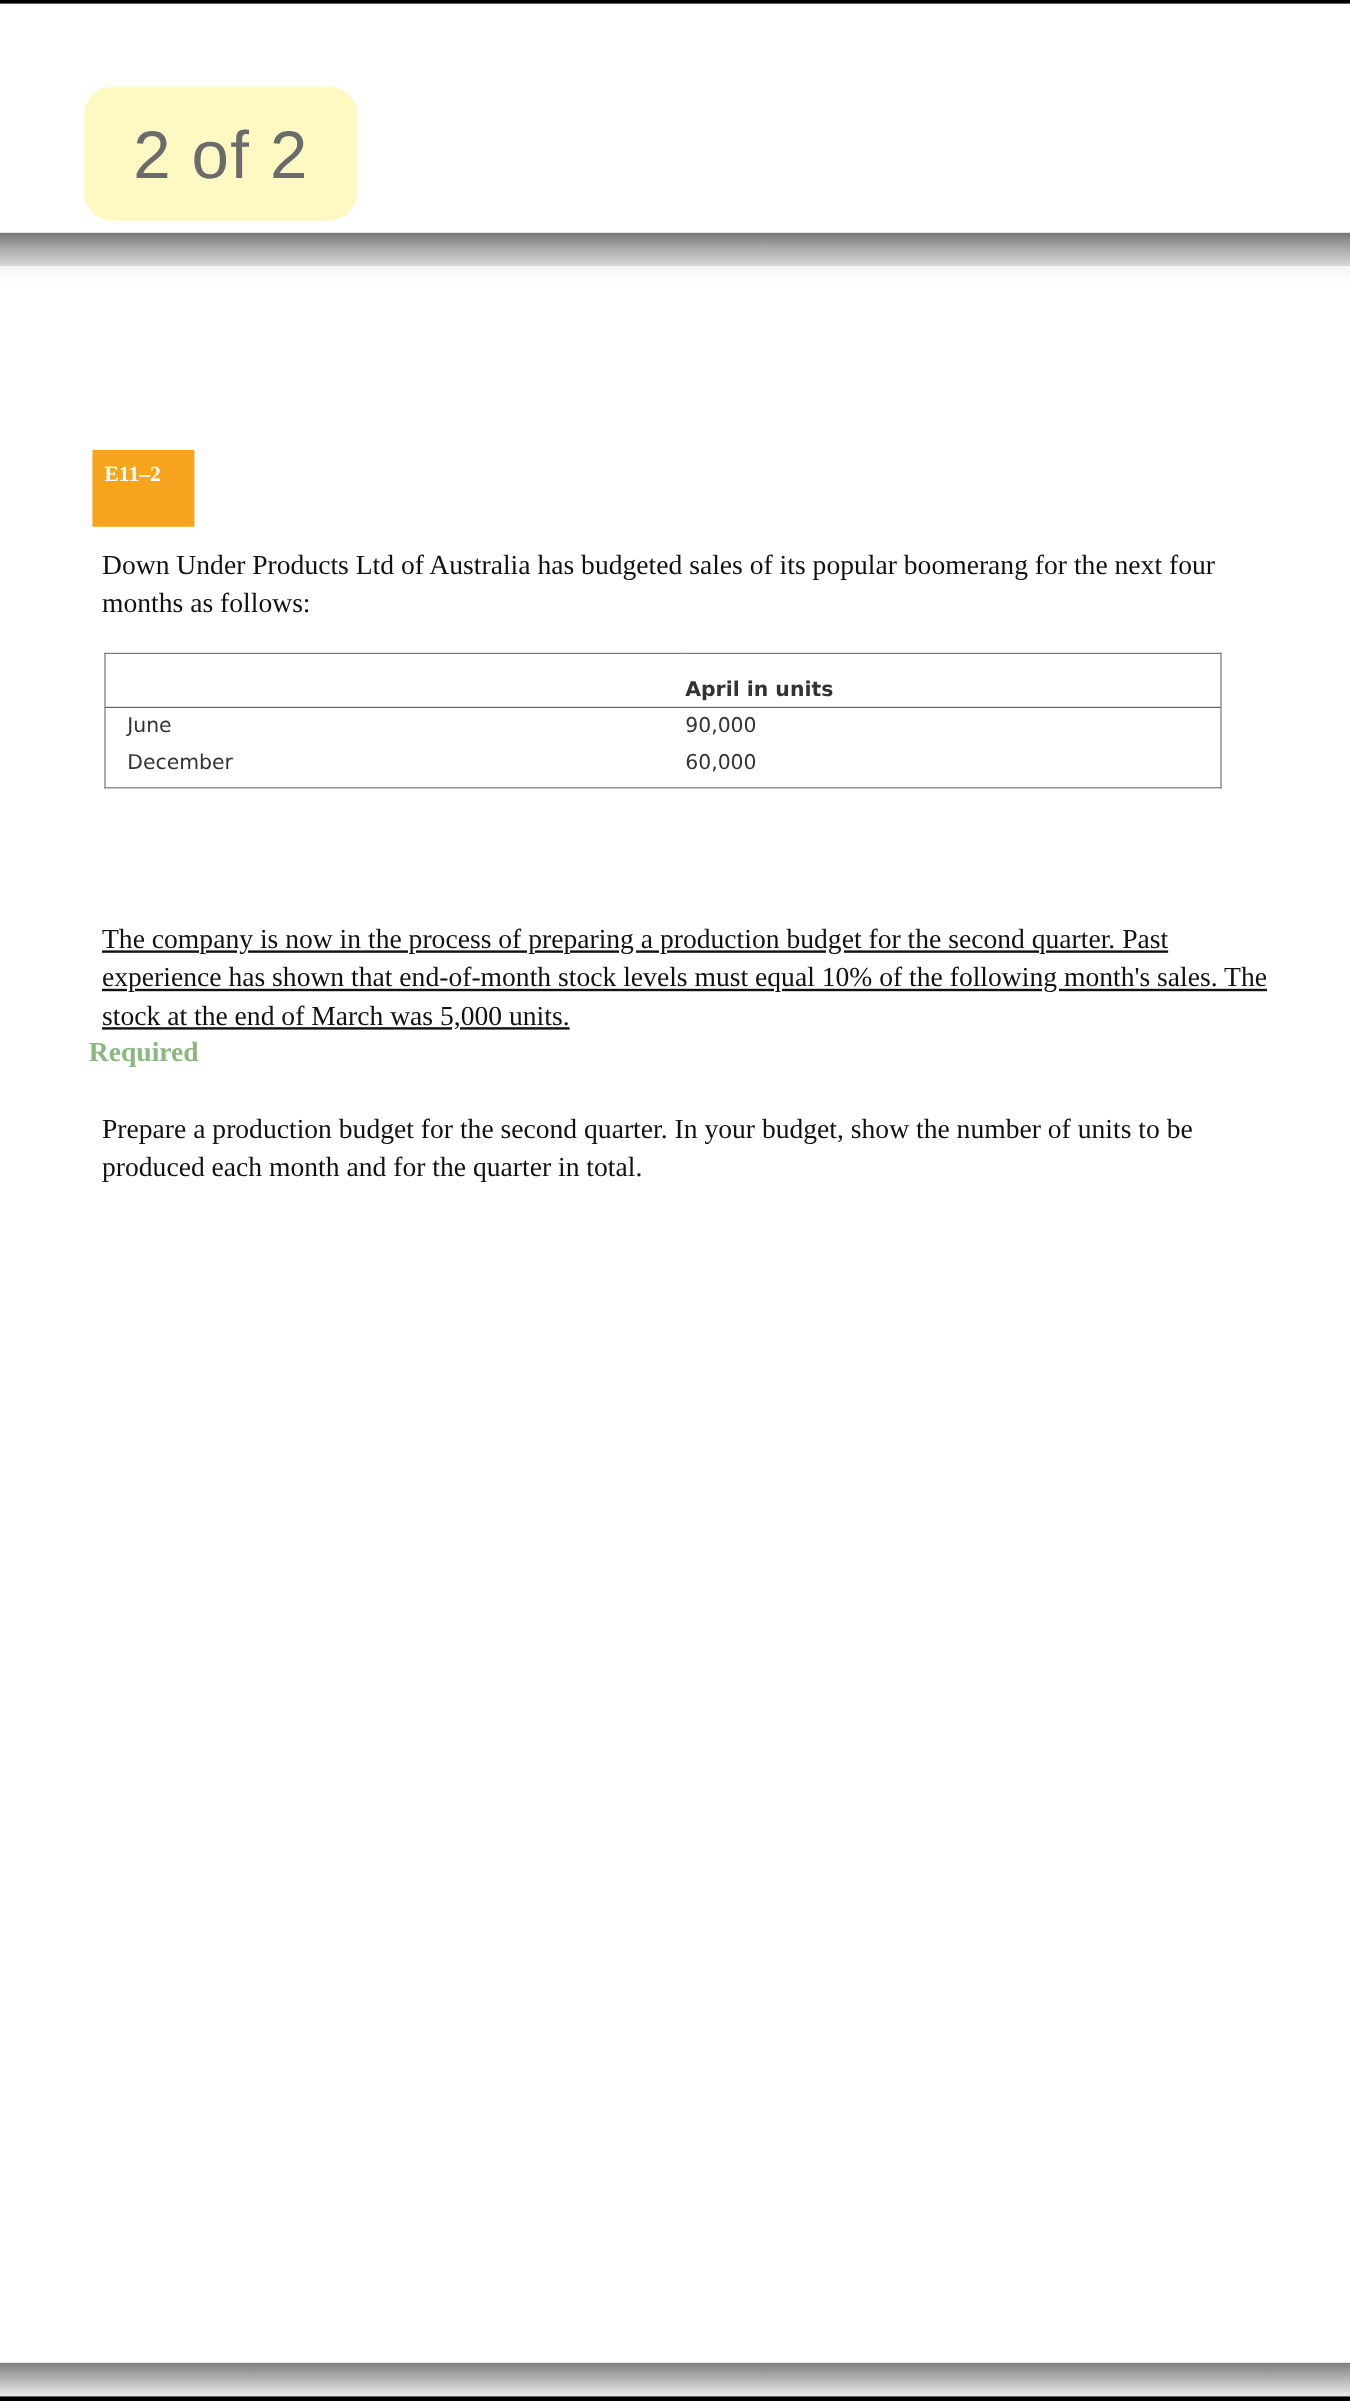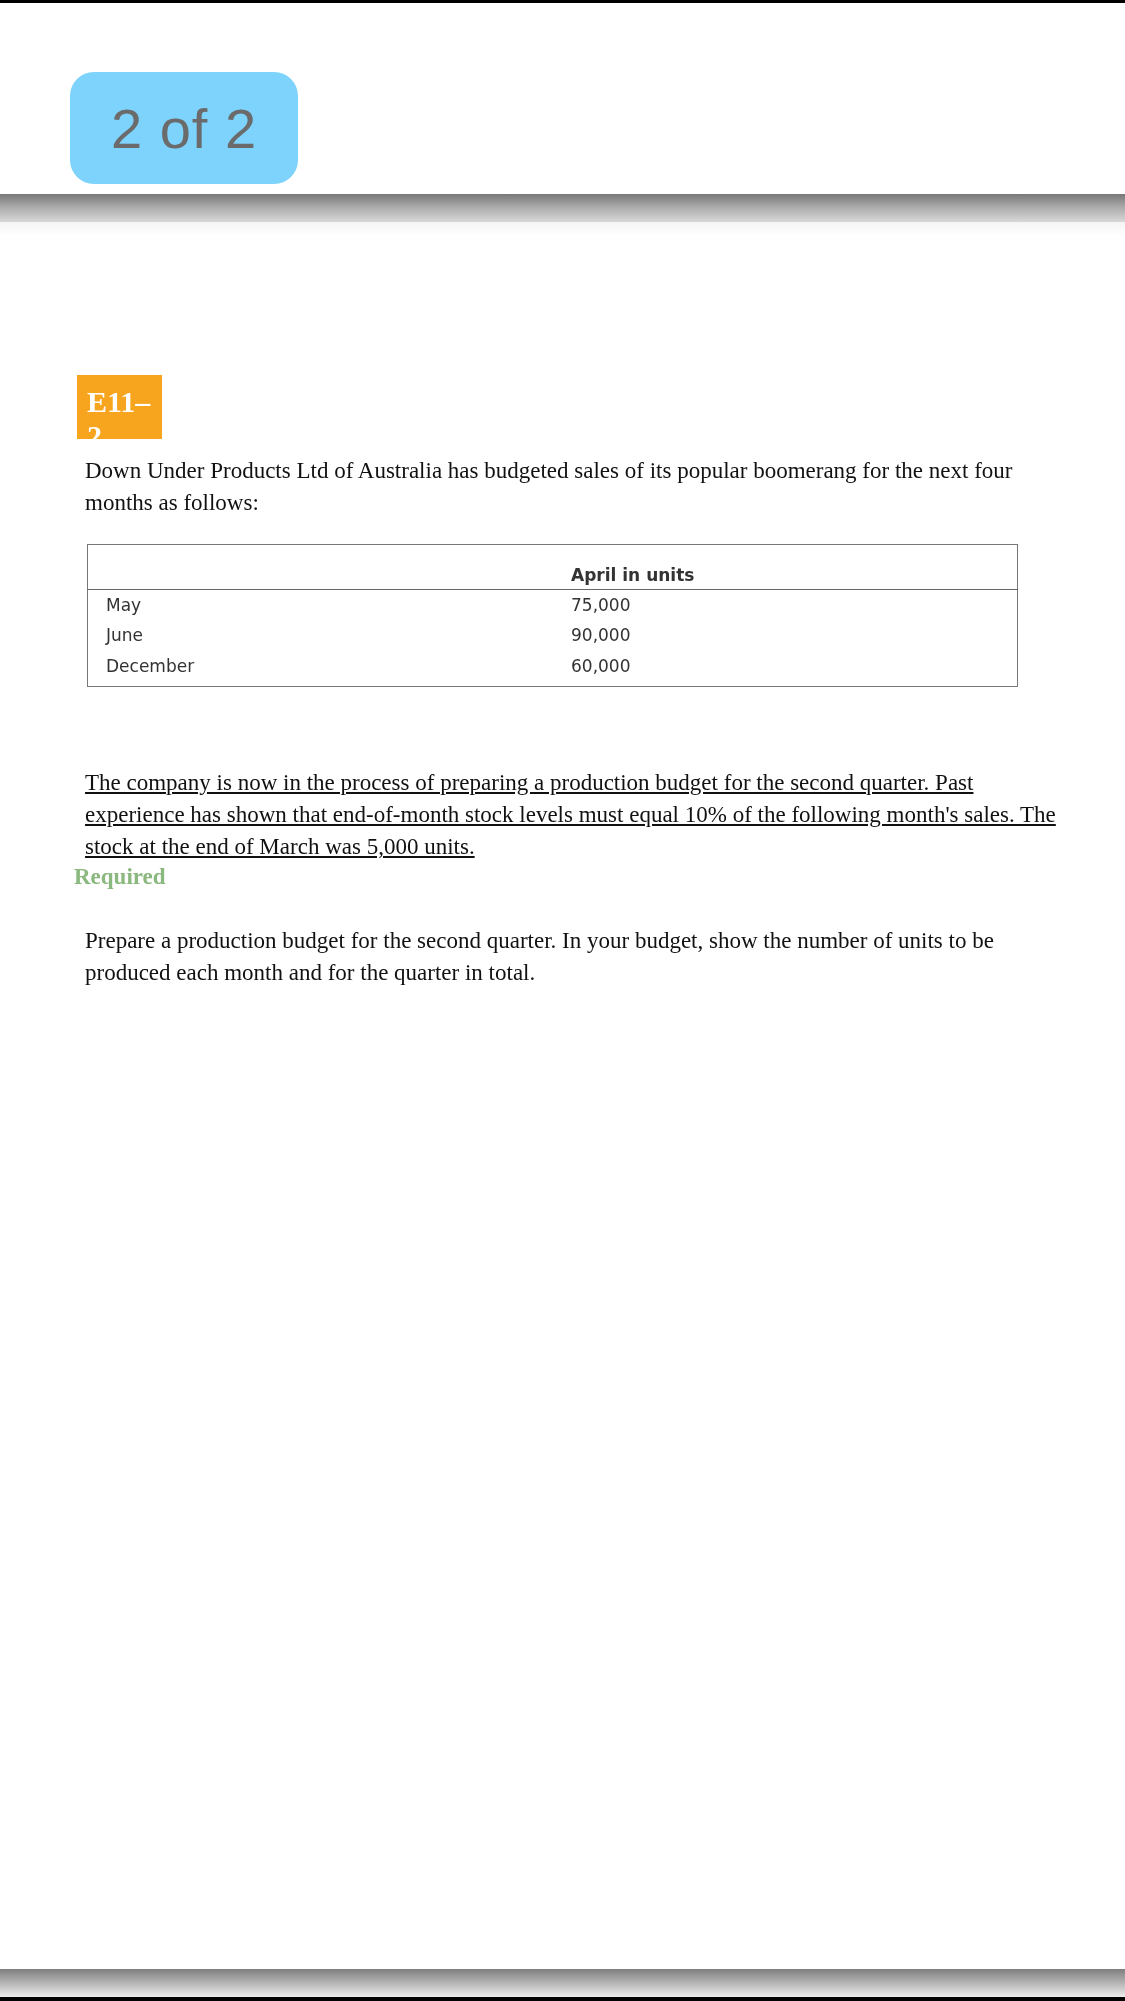--- a/index.html
+++ b/index.html
@@ -12,21 +12,21 @@
       font-family: "Liberation Serif", serif;
       color: #111111;
     }
     .top-line {
       position: absolute; left: 0; top: 0; width: 1125px; height: 3px;
       background: #000000;
     }
     .page-badge {
       position: absolute; left: 70px; top: 72px;
       width: 228px; height: 112px;
-      background: #7dd3fc;
+      background: #fef9c3;
       border-radius: 24px;
       display: flex; align-items: center; justify-content: center;
       font-family: "Liberation Sans", sans-serif;
       font-size: 56px;
       color: #6b6b6b;
       letter-spacing: 1px;
     }
     .page-divider-top {
       position: absolute; left: 0; top: 194px; width: 1125px; height: 28px;
       background: linear-gradient(to bottom, #777777 0%, #a9a9a9 45%, #d8d8d8 100%);
@@ -35,21 +35,21 @@
       position: absolute; left: 0; top: 222px; width: 1125px; height: 14px;
       background: linear-gradient(to bottom, #f4f4f4, #ffffff);
     }
     .exercise-badge {
       position: absolute; left: 77px; top: 375px;
       width: 85px; height: 64px;
       background: #f7a51e;
       color: #ffffff;
       font-family: "Liberation Serif", serif;
       font-weight: bold;
-      font-size: 30px;
+      font-size: 18px;
       box-sizing: border-box;
       padding: 10px 0 0 10px;
     }
     .para {
       position: absolute; left: 85px; width: 980px;
       font-size: 23px;
       line-height: 32px;
       margin: 0;
     }
     .p1 { top: 455px; }
@@ -113,24 +113,20 @@
 
 <table class="sales-table">
   <thead>
     <tr>
       <th class="col-month"></th>
       <th class="col-units">April in units</th>
     </tr>
   </thead>
   <tbody>
     <tr>
-      <td class="col-month">May</td>
-      <td class="col-units">75,000</td>
-    </tr>
-    <tr>
       <td class="col-month">June</td>
       <td class="col-units">90,000</td>
     </tr>
     <tr>
       <td class="col-month">December</td>
       <td class="col-units">60,000</td>
     </tr>
   </tbody>
 </table>
 

